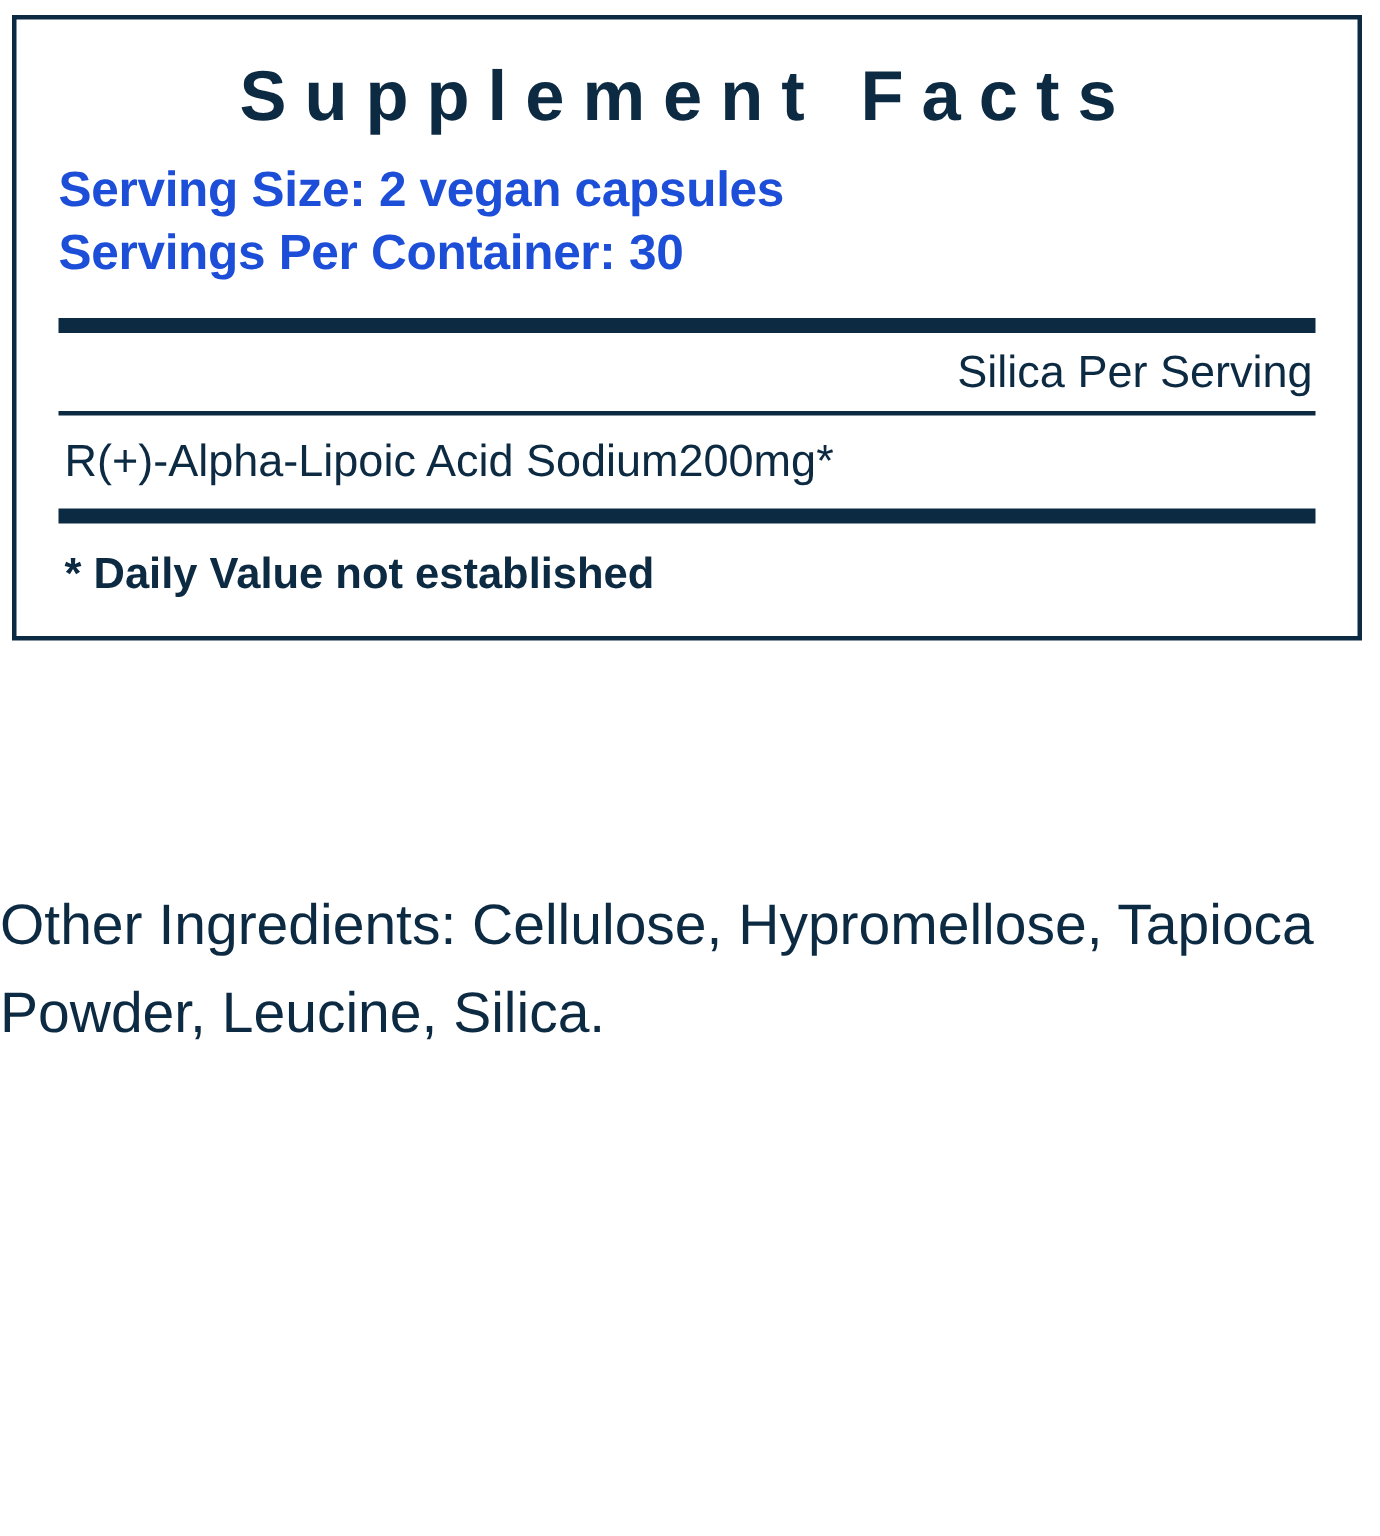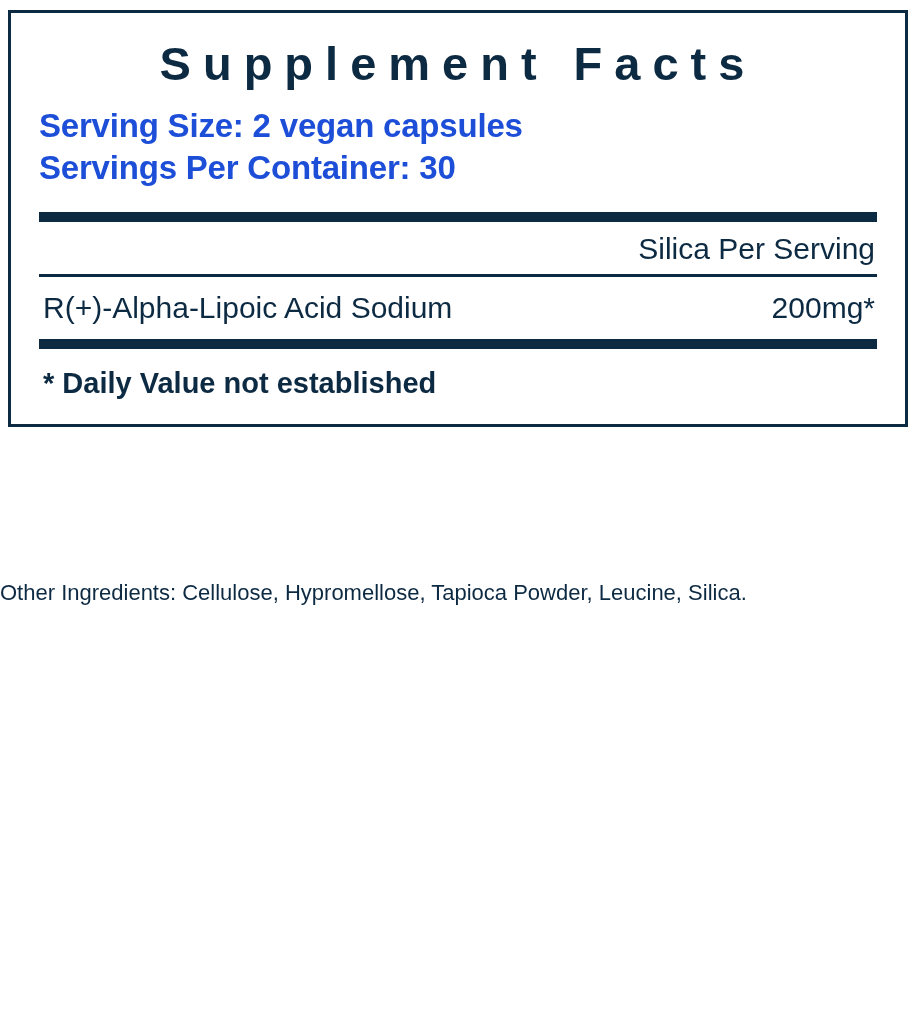--- a/index.html
+++ b/index.html
@@ -68,21 +68,21 @@
     padding: 10px 2px 8px 0;
   }
   .amount-header {
     font-size: 30px;
     font-weight: 400;
     color: #0d2a43;
   }
 
   .nutrient-row {
     display: flex;
-    justify-content: space-between;
+    justify-content: flex-start;
     align-items: baseline;
     padding: 14px 2px 14px 4px;
   }
   .nutrient-name {
     font-size: 30px;
     font-weight: 400;
     color: #0d2a43;
   }
   .nutrient-amount {
     font-size: 30px;
@@ -94,23 +94,23 @@
     font-size: 29px;
     font-weight: 700;
     color: #0d2a43;
     padding: 18px 2px 2px 4px;
   }
 
   
   .other-ingredients {
     position: absolute;
     left: 0px;
-    top: 576px;
+    top: 588px;
     width: 905px;
-    font-size: 22px;
+    font-size: 38px;
     line-height: 1.55;
     color: #0d2a43;
     font-weight: 400;
   }
 
   
   .brand {
     position: absolute;
     left: 0;
     right: 0;

